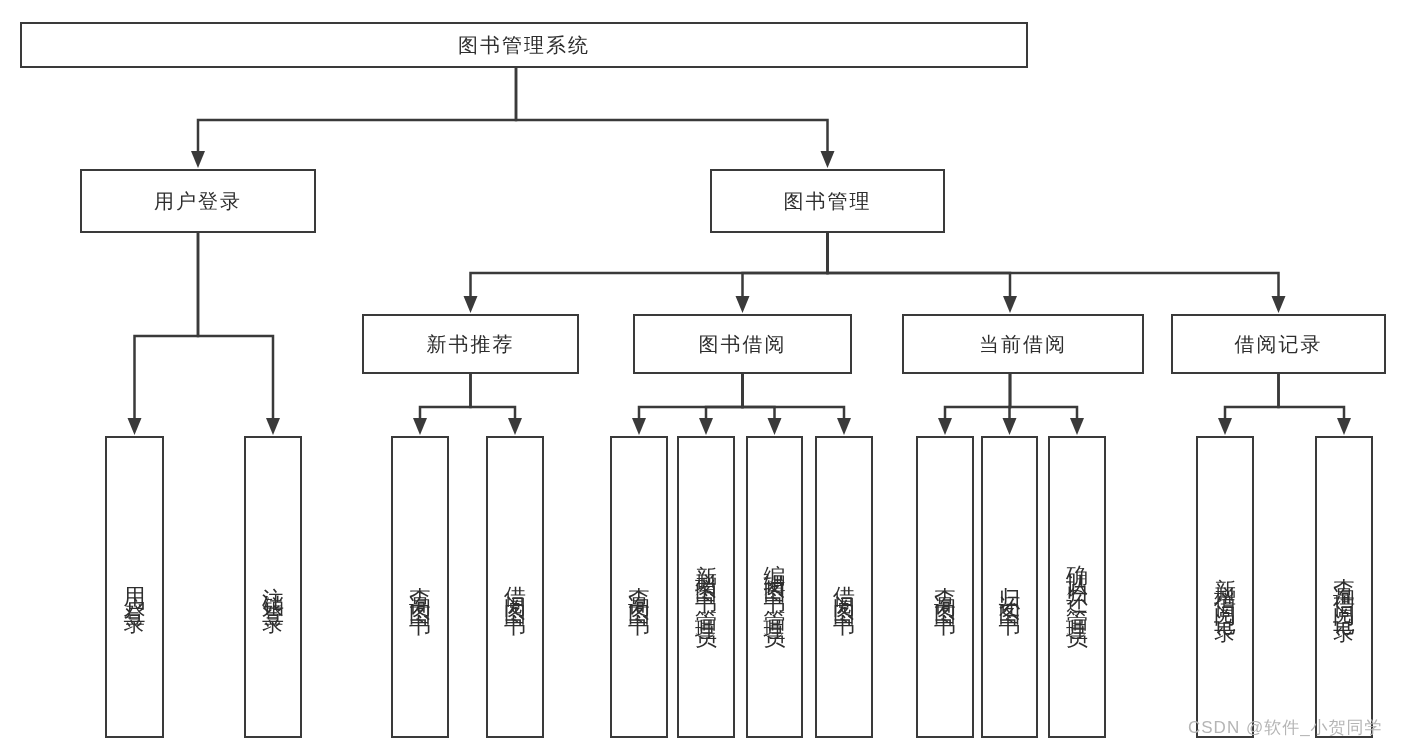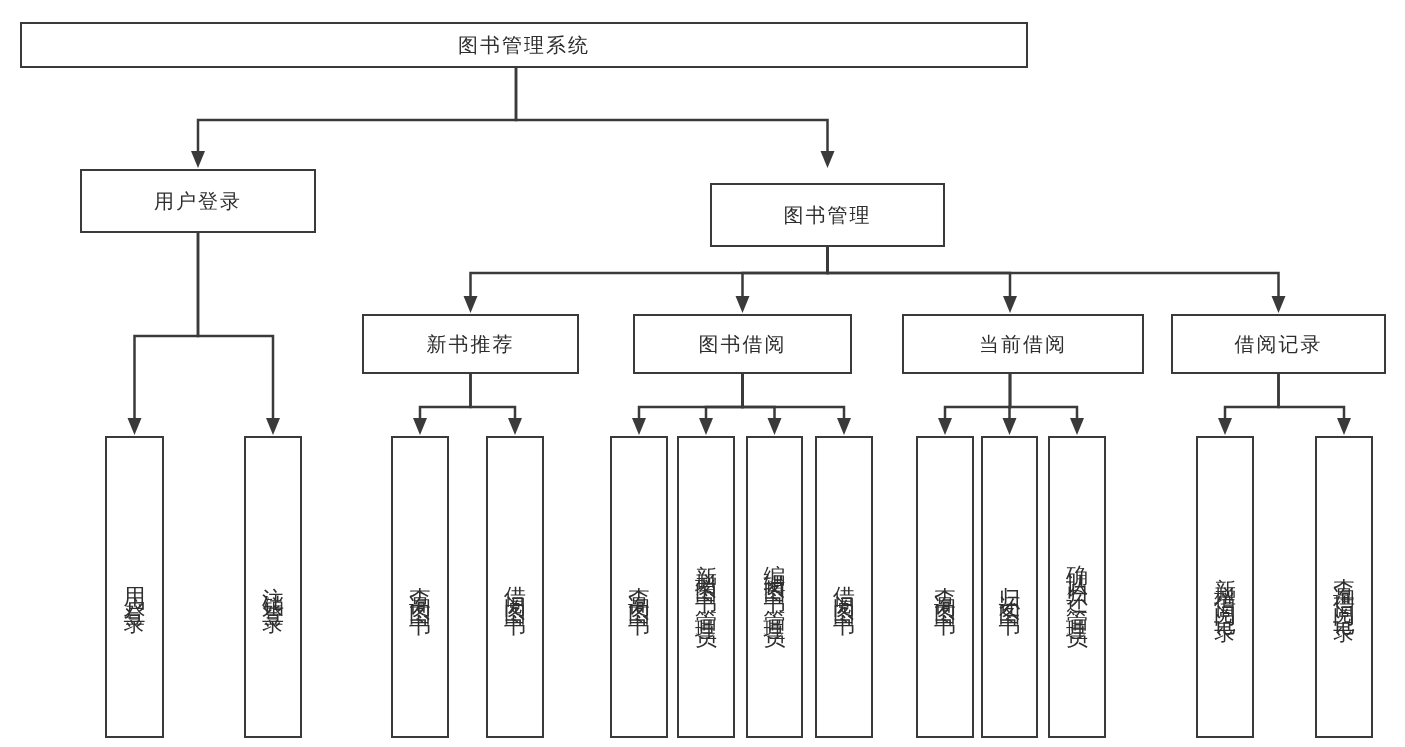--- a/index.html
+++ b/index.html
@@ -109,21 +109,21 @@
       <polyline points="1278.5,374 1278.5,407 1344,407 1344,421"></polyline>
       <polygon points="1337,418 1351,418 1344,435"></polygon>
     </svg>
   <div id="nodes">
       <div class="node h" style="left: 20px; top: 22px; width: 1008px; height: 46px;">
         <span class="label">图书管理系统</span>
       </div>
       <div class="node h" style="left: 80px; top: 169px; width: 236px; height: 64px;">
         <span class="label">用户登录</span>
       </div>
-      <div class="node h" style="left: 710px; top: 169px; width: 235px; height: 64px; margin-top: 14px;">
+      <div class="node h" style="left: 710px; top: 169px; width: 235px; height: 64px;">
         <span class="label">图书管理</span>
       </div>
       <div class="node h" style="left: 362px; top: 314px; width: 217px; height: 60px; text-align: right;">
         <span class="label">新书推荐</span>
       </div>
       <div class="node h" style="left: 633px; top: 314px; width: 219px; height: 60px; align-items: center;">
         <span class="label">图书借阅</span>
       </div>
       <div class="node h" style="left: 902px; top: 314px; width: 242px; height: 60px;">
         <span class="label">当前借阅</span>
@@ -164,13 +164,14 @@
       <div class="node v" style="left: 1048px; top: 436px; width: 58px; height: 302px;">
         <span class="label">确认归还（管理员）</span>
       </div>
       <div class="node v" style="left: 1196px; top: 436px; width: 58px; height: 302px;">
         <span class="label">新增借阅记录</span>
       </div>
       <div class="node v" style="left: 1315px; top: 436px; width: 58px; height: 302px;">
         <span class="label">查询借阅记录</span>
       </div>
     </div>
+  <div class="watermark">CSDN @软件_小贺同学</div>
 </div>
 
 </body></html>

